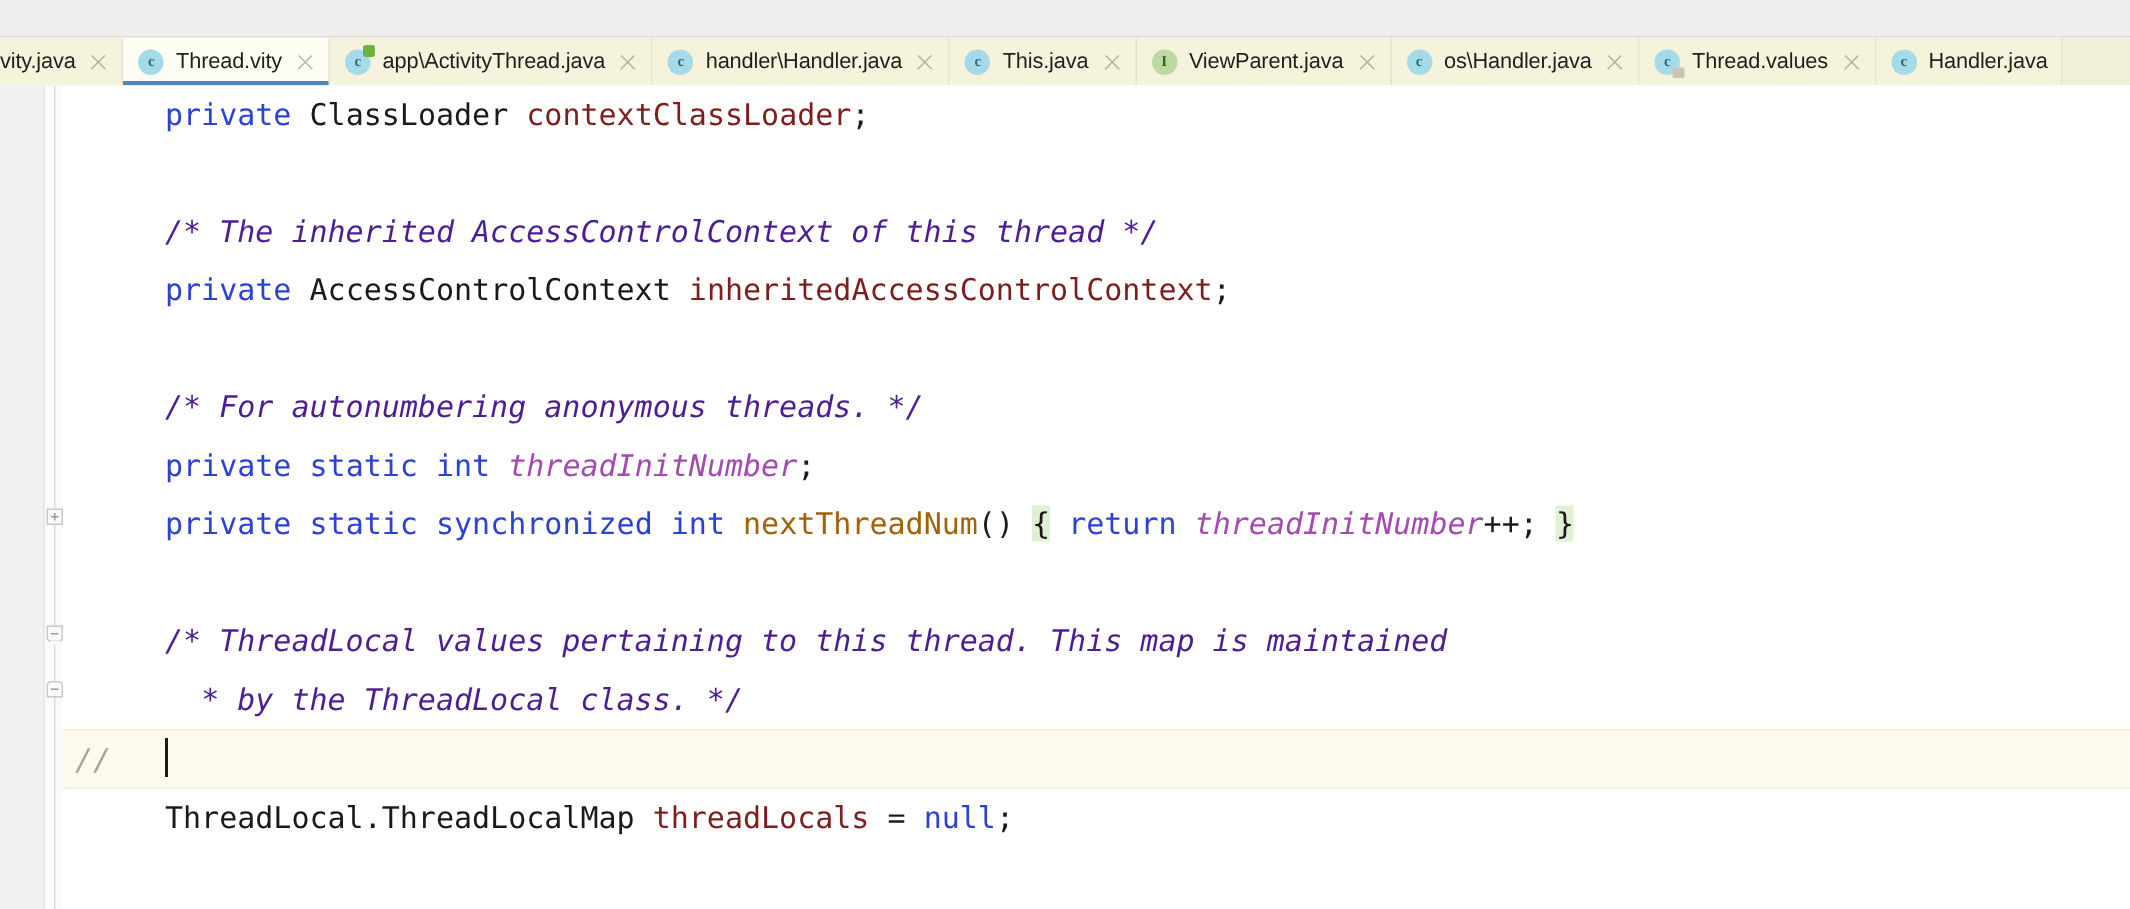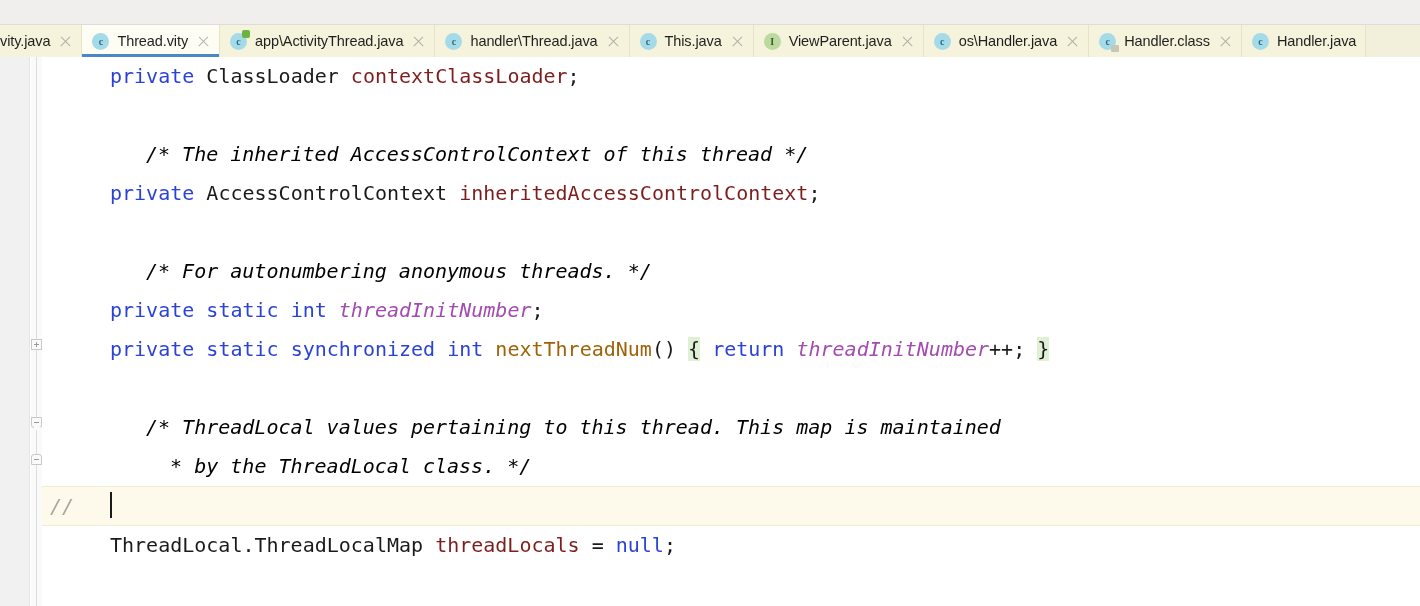--- a/index.html
+++ b/index.html
@@ -151,21 +151,21 @@
     vertical-align:-5px;
   }
 
   
   .kw      { color:#2b42d6;margin-top:11px; }
   .type    { color:#1a1a1a; }
   .field   { color:#7f1d1d; }
   .fieldi  { color:#a34bb0; font-style:italic; }
   .method  { color:#a16207; }
   .punc    { color:#1a1a1a; }
-  .cmt     { color:#000000; font-style:italic;margin-left:36px; }
+  .cmt     { color:#4c1d95; font-style:italic; }
   .brace   { background:#dff0d4; color:#1a1a1a; }
 </style>
 </head>
 <body>
 
 <div id="app">
 
   <div id="toolbar-strip"></div>
 
   <div id="tab-bar">
@@ -178,41 +178,41 @@
         <span class="tab-label">Thread.vity</span>
         <span class="tab-close"></span>
       </div>
       <div class="tab">
         <span class="tab-icon cls">c<span class="badge"></span></span>
         <span class="tab-label">app\ActivityThread.java</span>
         <span class="tab-close"></span>
       </div>
       <div class="tab">
         <span class="tab-icon cls">c</span>
-        <span class="tab-label">handler\Thread.java</span>
+        <span class="tab-label">handler\Handler.java</span>
         <span class="tab-close"></span>
       </div>
       <div class="tab">
         <span class="tab-icon cls">c</span>
         <span class="tab-label">This.java</span>
         <span class="tab-close"></span>
       </div>
       <div class="tab">
         <span class="tab-icon iface">I</span>
         <span class="tab-label">ViewParent.java</span>
         <span class="tab-close"></span>
       </div>
       <div class="tab">
         <span class="tab-icon cls">c</span>
         <span class="tab-label">os\Handler.java</span>
         <span class="tab-close"></span>
       </div>
       <div class="tab">
         <span class="tab-icon cls">c<span class="lock"></span></span>
-        <span class="tab-label">Handler.class</span>
+        <span class="tab-label">Thread.values</span>
         <span class="tab-close"></span>
       </div>
       <div class="tab">
         <span class="tab-icon cls">c</span>
         <span class="tab-label">Handler.java</span>
       </div>
     </div>
 
   <div id="editor">
     <div id="gutter"></div>

